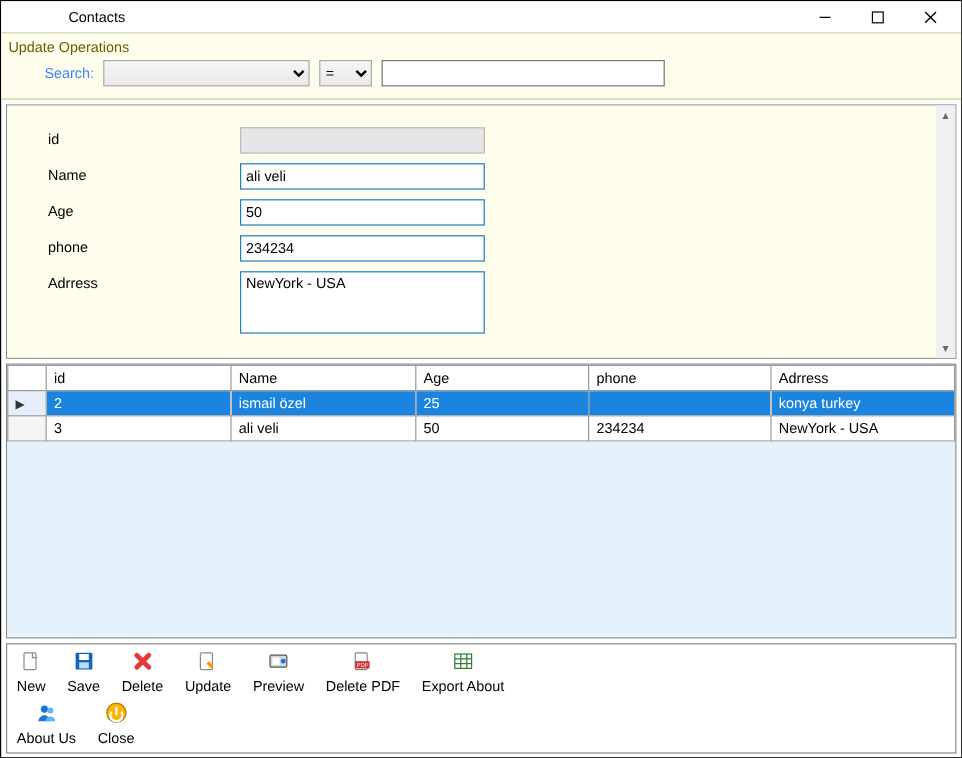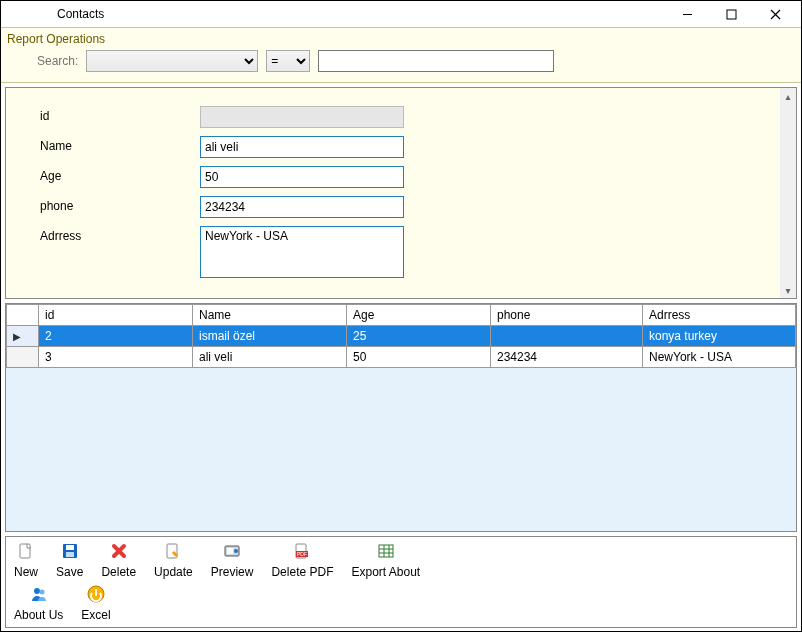--- a/index.html
+++ b/index.html
@@ -40,21 +40,21 @@
   }
   .filter-title {
     color: #6a5b00;
     font-size: 12px;
     margin-bottom: 4px;
   }
   .filter-row {
     display:flex; align-items:center; gap:8px;
     padding-left: 30px;
   }
-  .filter-label { color:#737373; }
+  .filter-label { color:#3b82f6; }
   select, input[type=text], textarea {
     font-family: inherit;
     font-size: 12px;
   }
   select.combo {
     width: 172px; height: 22px;
     background: linear-gradient(#f5f5f5,#e9e9e9);
     border:1px solid #a9a9a9;
   }
   select.op {
@@ -190,21 +190,21 @@
   </div>
   <div class="winbtn">
     <svg width="11" height="11">
         <line x1="1" y1="1" x2="10" y2="10" stroke="#000" stroke-width="1.2"></line>
         <line x1="10" y1="1" x2="1" y2="10" stroke="#000" stroke-width="1.2"></line>
       </svg>
   </div>
 </div>
 
 <div class="filter-strip">
-  <div class="filter-title">Report Operations</div>
+  <div class="filter-title">Update Operations</div>
   <div class="filter-row">
     <span class="filter-label">Search:</span>
     <select class="combo" value=""><option></option></select>
     <select class="op"><option>=</option></select>
     <input type="text" class="filter-val" value="" style="">
   </div>
 </div>
 
 <div class="content-wrap">
   <div class="form-panel">
@@ -344,16 +344,16 @@
           <path d="M8 16c0-2.5 2-4 4-4s4 1.5 4 4" fill="#64b5f6"></path>
         </svg>
         <span>About Us</span>
       </div>
       <div class="tbtn">
         <svg class="ic" viewBox="0 0 18 18">
           <circle cx="9" cy="9" r="8" fill="#ffb300" stroke="#b28000"></circle>
           <rect x="8" y="4" width="2" height="7" rx="1" fill="#fff"></rect>
           <path d="M5 8a5 5 0 1 0 8 0" fill="none" stroke="#fff" stroke-width="2"></path>
         </svg>
-        <span>Excel</span>
+        <span>Close</span>
       </div>
     </div>
 </div>
 
 </body></html>

